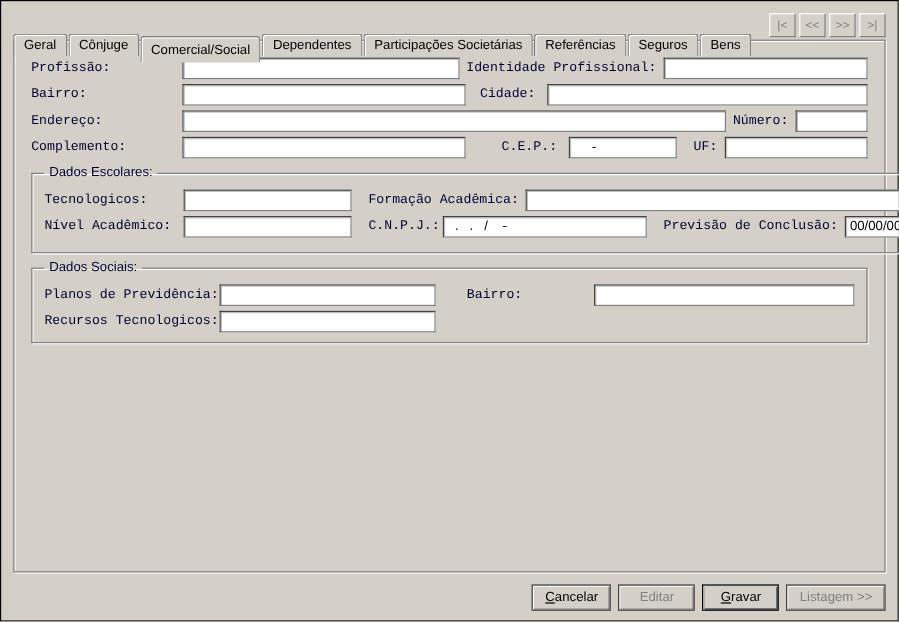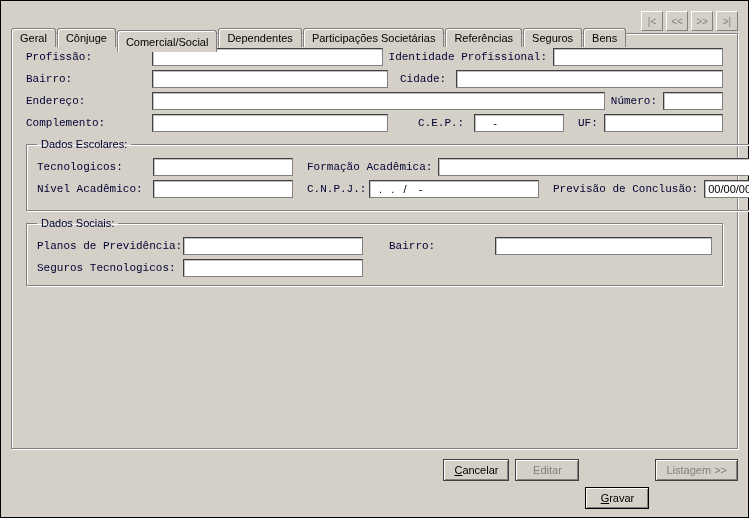--- a/index.html
+++ b/index.html
@@ -154,21 +154,20 @@
     box-shadow: inset 1px 1px 0 #fff, inset -1px -1px 0 #808080;
     padding: 0 10px;
     font-family: inherit;
     font-size: 11px;
     cursor: default;
   }
   .btn[disabled] { color: #808080; }
   .btn.default {
     border: 1px solid #000;
     box-shadow: inset 1px 1px 0 #fff, inset -1px -1px 0 #808080, 0 0 0 1px #000 inset;
-    margin-top: 28px;
   }
   .btn .ul { text-decoration: underline; }
 </style>
 </head>
 <body>
 
 <div class="window">
 
 
   <div class="body">
@@ -244,21 +243,21 @@
 
       <fieldset class="group">
         <legend>Dados Sociais:</legend>
         <div class="formrow">
           <span class="lbl" style="width:140px">Planos de Previdência:</span>
           <input class="inp" style="width: 180px;" value="">
           <span class="lbl" style="margin-left:20px;width:100px">Bairro:</span>
           <input class="inp" style="flex: 1 1 0%;" value="">
         </div>
         <div class="formrow" style="margin-bottom:0">
-          <span class="lbl" style="width:140px">Seguros Tecnologicos:</span>
+          <span class="lbl" style="width:140px">Recursos Tecnologicos:</span>
           <input class="inp" style="width: 180px;" value="">
         </div>
       </fieldset>
 
     </div>
   </div>
 
   <div class="buttonbar">
     <button class="btn"><span class="ul">C</span><span>ancelar</span></button>
     <button class="btn" disabled=""><span>Editar</span></button>

